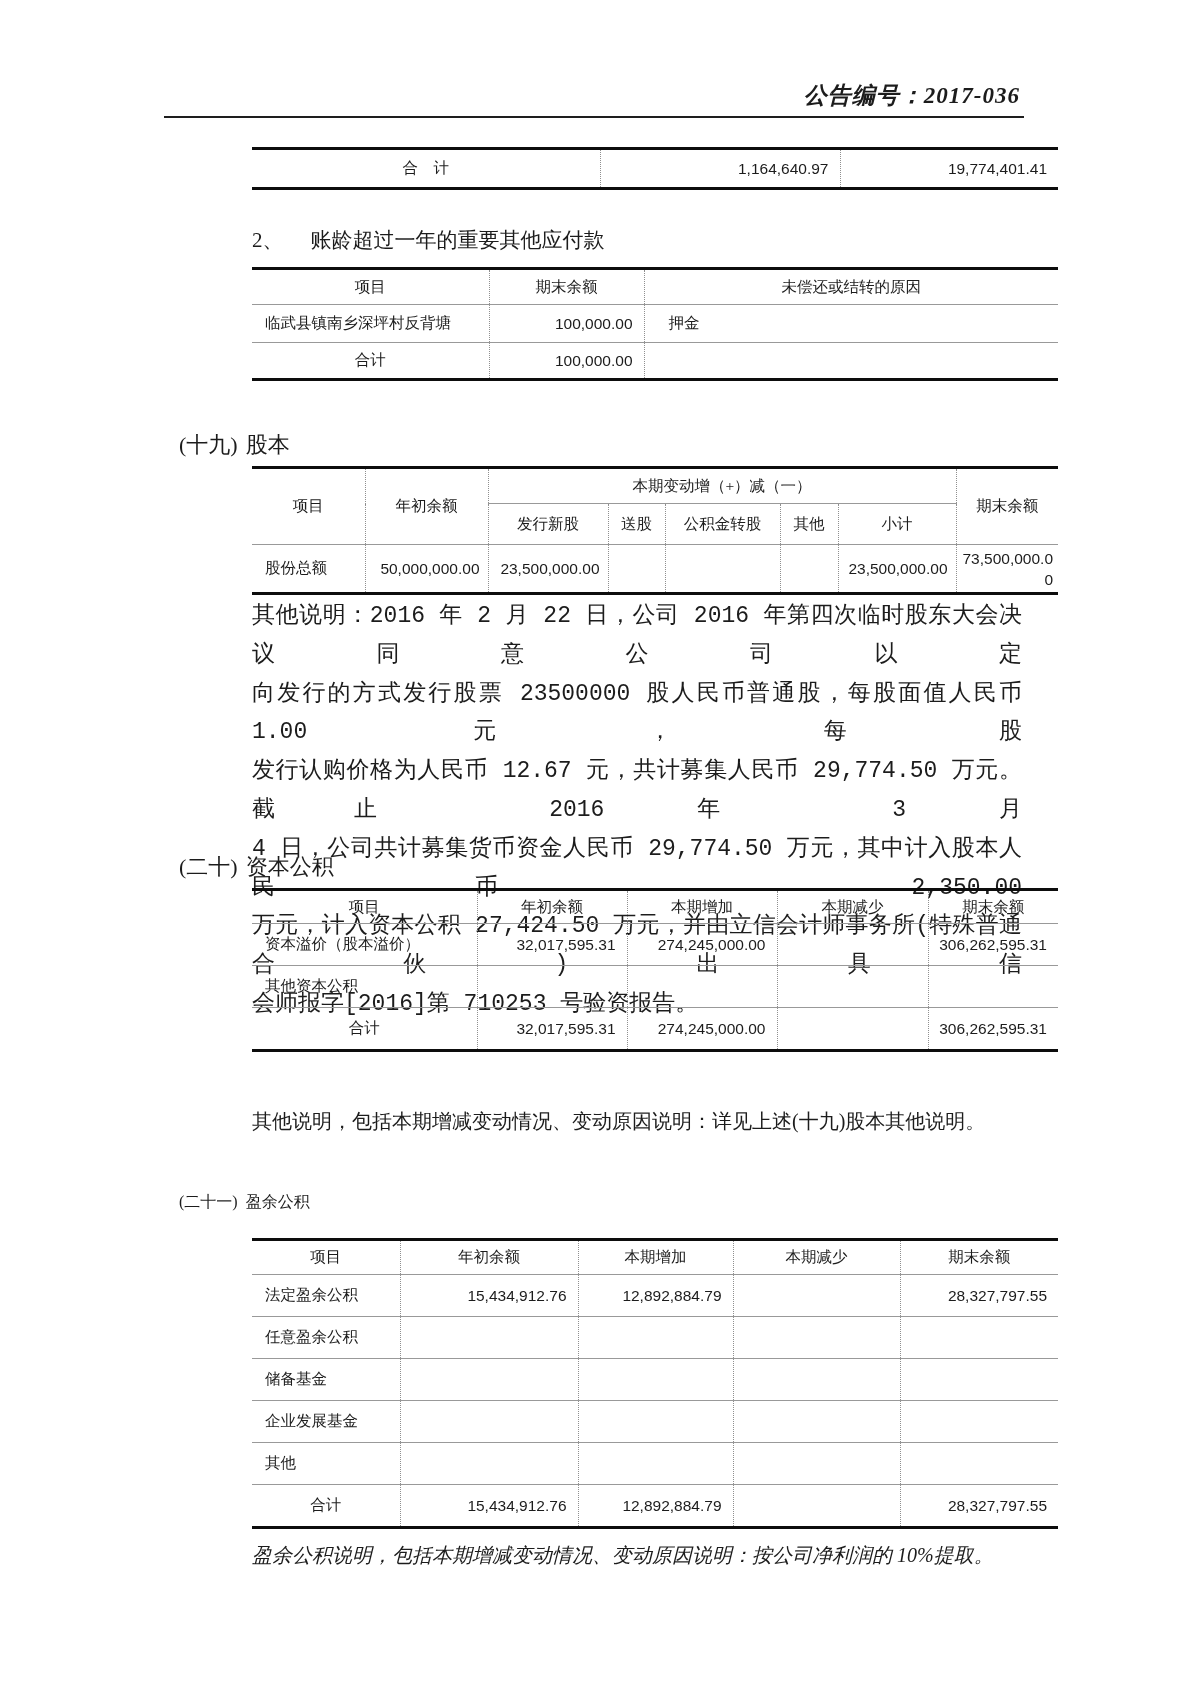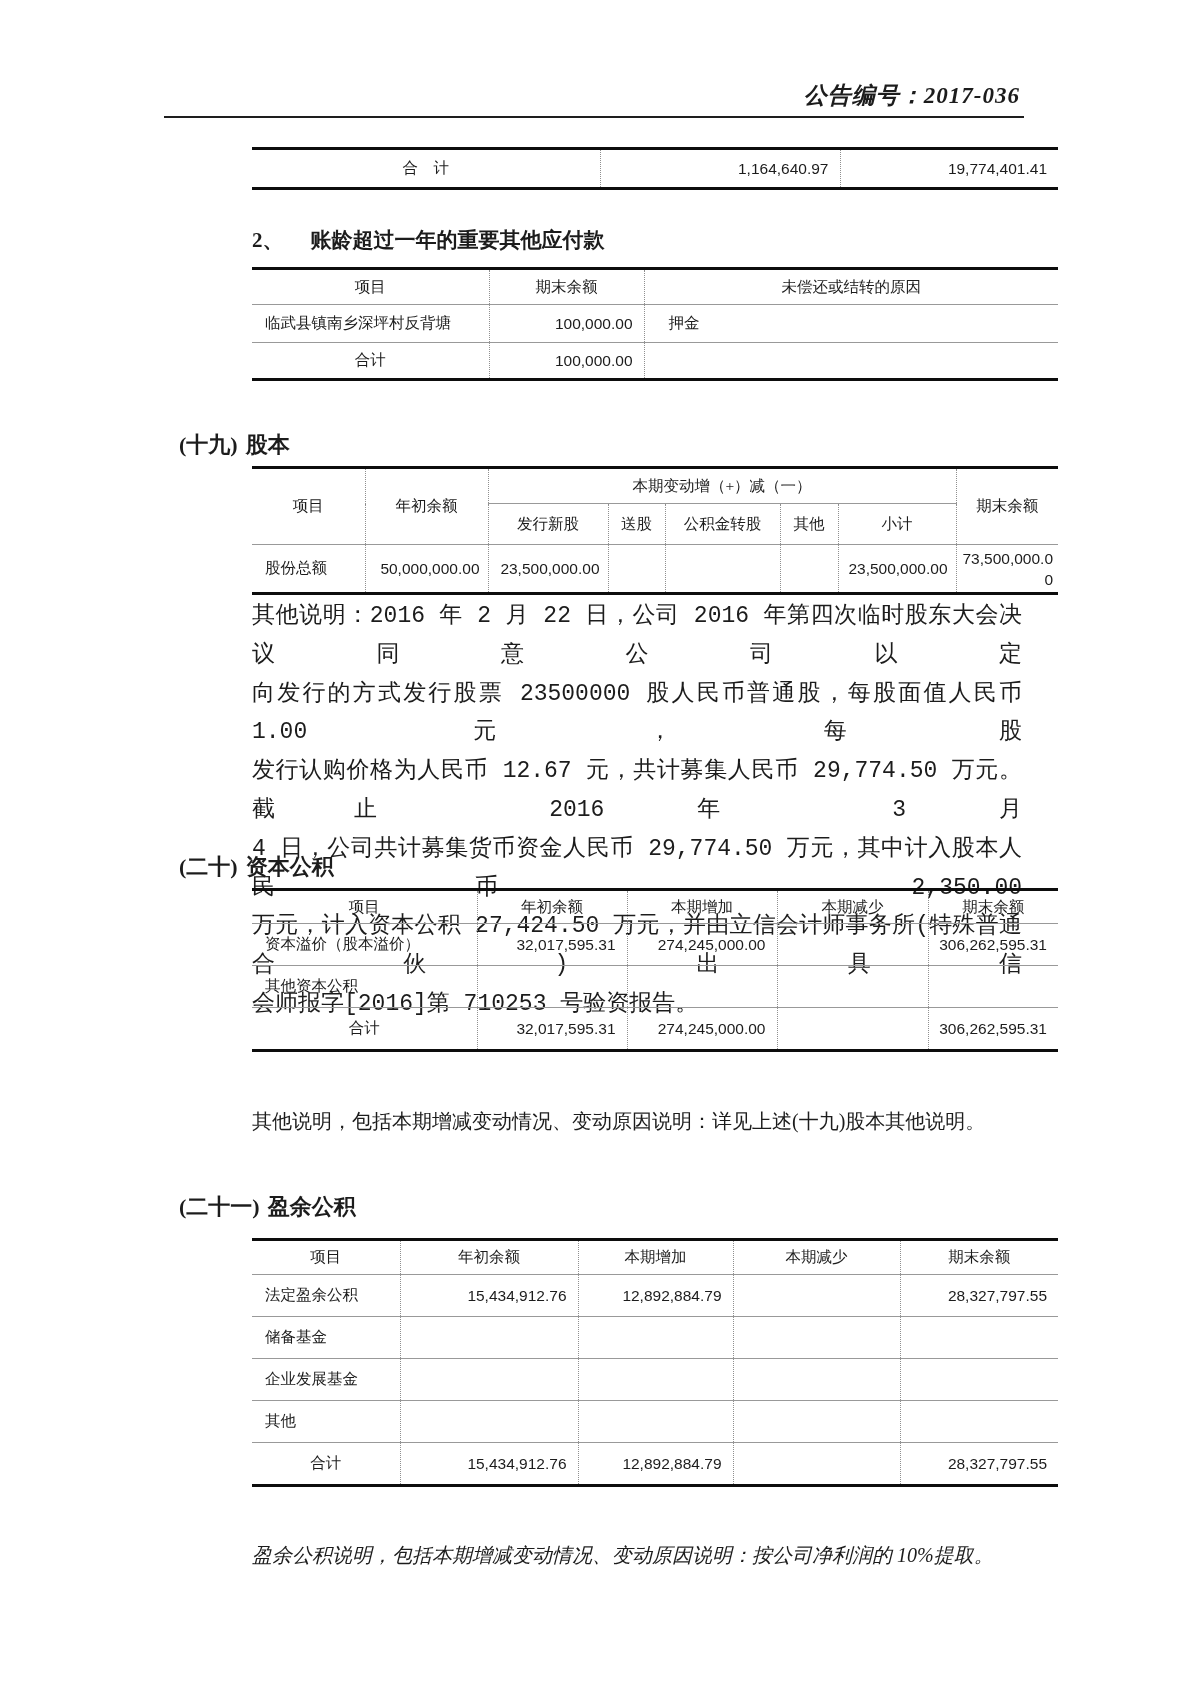--- a/index.html
+++ b/index.html
@@ -44,21 +44,21 @@
   .num { font-family: "Liberation Sans", sans-serif; text-align: right; padding-right: 11px; }
   .ctr { text-align: center; }
   .lft { text-align: left; padding-left: 13px; }
   .wrapnum {
     white-space: normal; word-break: break-all;
     line-height: 21px; padding: 2px 5px 2px 2px;
   }
   
   .sec-heading {
     position: absolute;
-    font-weight: 700;
+    font-weight: 400;
     font-family: "Liberation Serif", serif;
     white-space: nowrap;
   }
   .sec-heading .gap { display:inline-block; width: 8px; }
   .sec-heading .gap-wide { display:inline-block; width: 27px; }
   
   .para {
     position: absolute; left: 252px; width: 770px;
     font-size: 23px; line-height: 38.8px;
     font-family: Liberation Mono, monospace;
@@ -208,21 +208,21 @@
       <td class="cjk ctr">合计</td>
       <td class="num vl">32,017,595.31</td>
       <td class="num vl">274,245,000.00</td>
       <td class="num vl"></td>
       <td class="num vl">306,262,595.31</td>
     </tr>
   </tbody>
     </table>
   <div class="note-line" style="top:1108px;">其他说明，包括本期增减变动情况、变动原因说明：详见上述(十九)股本其他说明。</div>
 
-  <div class="sec-heading" style="left:179px; top:1192px; font-size:22px;">
+  <div class="sec-heading" style="left:179px; top:1192px; font-size:16px;">
     <span>(二十一)</span><span class="gap"></span><span>盈余公积</span>
   </div>
   <table style="left:252px; top:1238px; width:806px;">
     <colgroup>
         <col style="width:148px">
         <col style="width:178px">
         <col style="width:155px">
         <col style="width:167px">
         <col style="width:158px">
       </colgroup>
@@ -235,20 +235,27 @@
       <th class="cjk ctr vl">期末余额</th>
     </tr>
     <tr class="hl" style="height:42px">
       <td class="cjk lft">法定盈余公积</td>
       <td class="num vl">15,434,912.76</td>
       <td class="num vl">12,892,884.79</td>
       <td class="num vl"></td>
       <td class="num vl">28,327,797.55</td>
     </tr>
     <tr class="hl" style="height:42px">
+      <td class="cjk lft">任意盈余公积</td>
+      <td class="num vl"></td>
+      <td class="num vl"></td>
+      <td class="num vl"></td>
+      <td class="num vl"></td>
+    </tr>
+    <tr class="hl" style="height:42px">
       <td class="cjk lft">储备基金</td>
       <td class="num vl"></td>
       <td class="num vl"></td>
       <td class="num vl"></td>
       <td class="num vl"></td>
     </tr>
     <tr class="hl" style="height:42px">
       <td class="cjk lft">企业发展基金</td>
       <td class="num vl"></td>
       <td class="num vl"></td>

